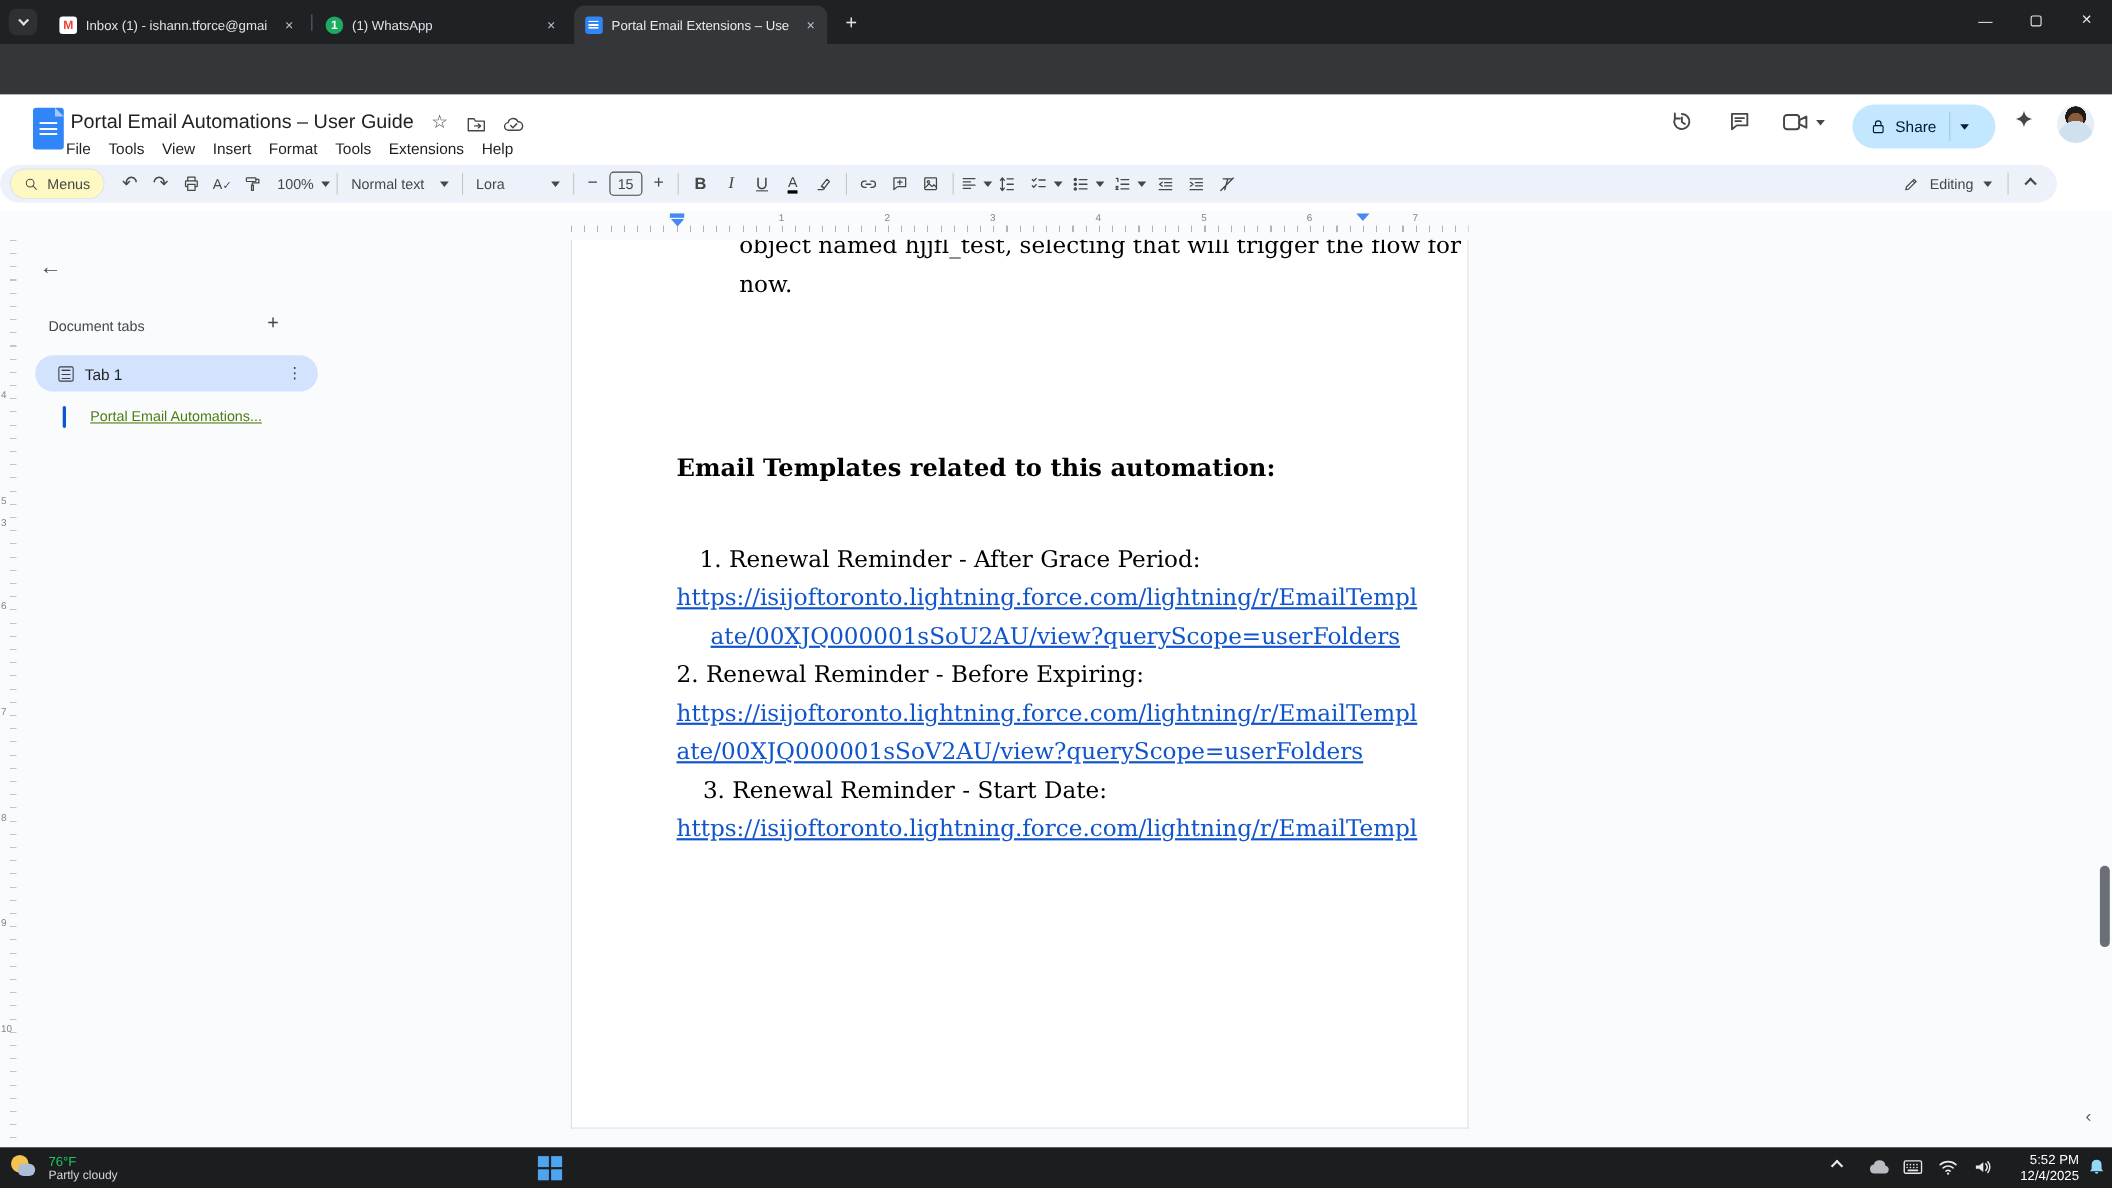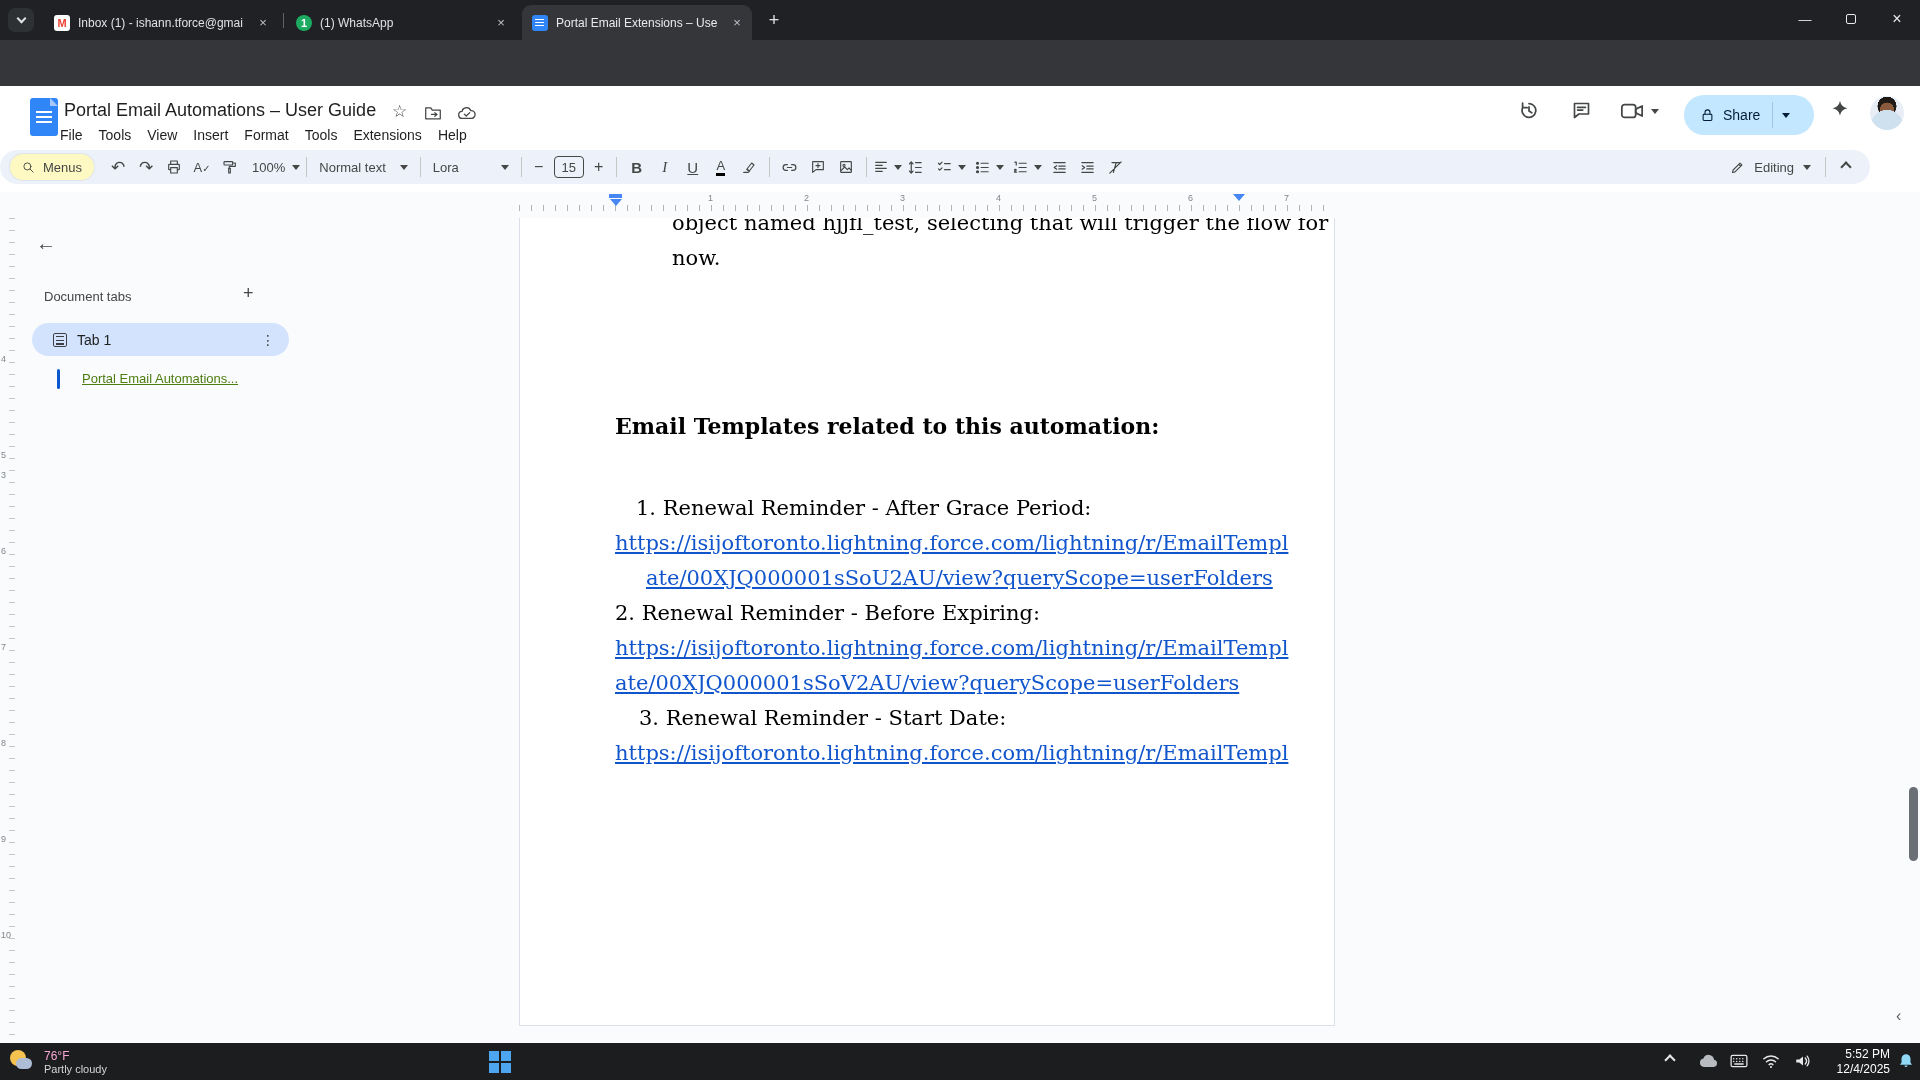--- a/index.html
+++ b/index.html
@@ -398,21 +398,21 @@
   <div class="abs" style="left:1896px;top:1004px;width:16px;height:24px;color:#5f6368;font-size:16px;line-height:24px;z-index:40;">‹</div>
 
   <div class="abs taskbar">
 
     <div class="abs flex" style="left:8px;top:0;height:37px;gap:8px;">
       <div style="position:relative;width:28px;height:26px;">
         <div style="position:absolute;left:2px;top:1px;width:16px;height:16px;border-radius:50%;background:#f4c24f;"></div>
         <div style="position:absolute;left:8px;top:9px;width:16px;height:11px;border-radius:8px;background:#aebdd6;"></div>
       </div>
       <div>
-        <div style="font-size:12px;color:#f9a8d4;">76°F</div>
+        <div style="font-size:12px;color:#22c55e;">76°F</div>
         <div style="font-size:11px;color:#d5d5d5;">Partly cloudy</div>
       </div>
     </div>
 
     <div class="abs" style="left:489px;top:8px;width:22px;height:22px;display:grid;grid-template-columns:10px 10px;gap:2px;">
       <div style="background:#4da5f0;width:10px;height:10px;"></div>
       <div style="background:#4da5f0;width:10px;height:10px;"></div>
       <div style="background:#4da5f0;width:10px;height:10px;"></div>
       <div style="background:#4da5f0;width:10px;height:10px;"></div>
     </div>

